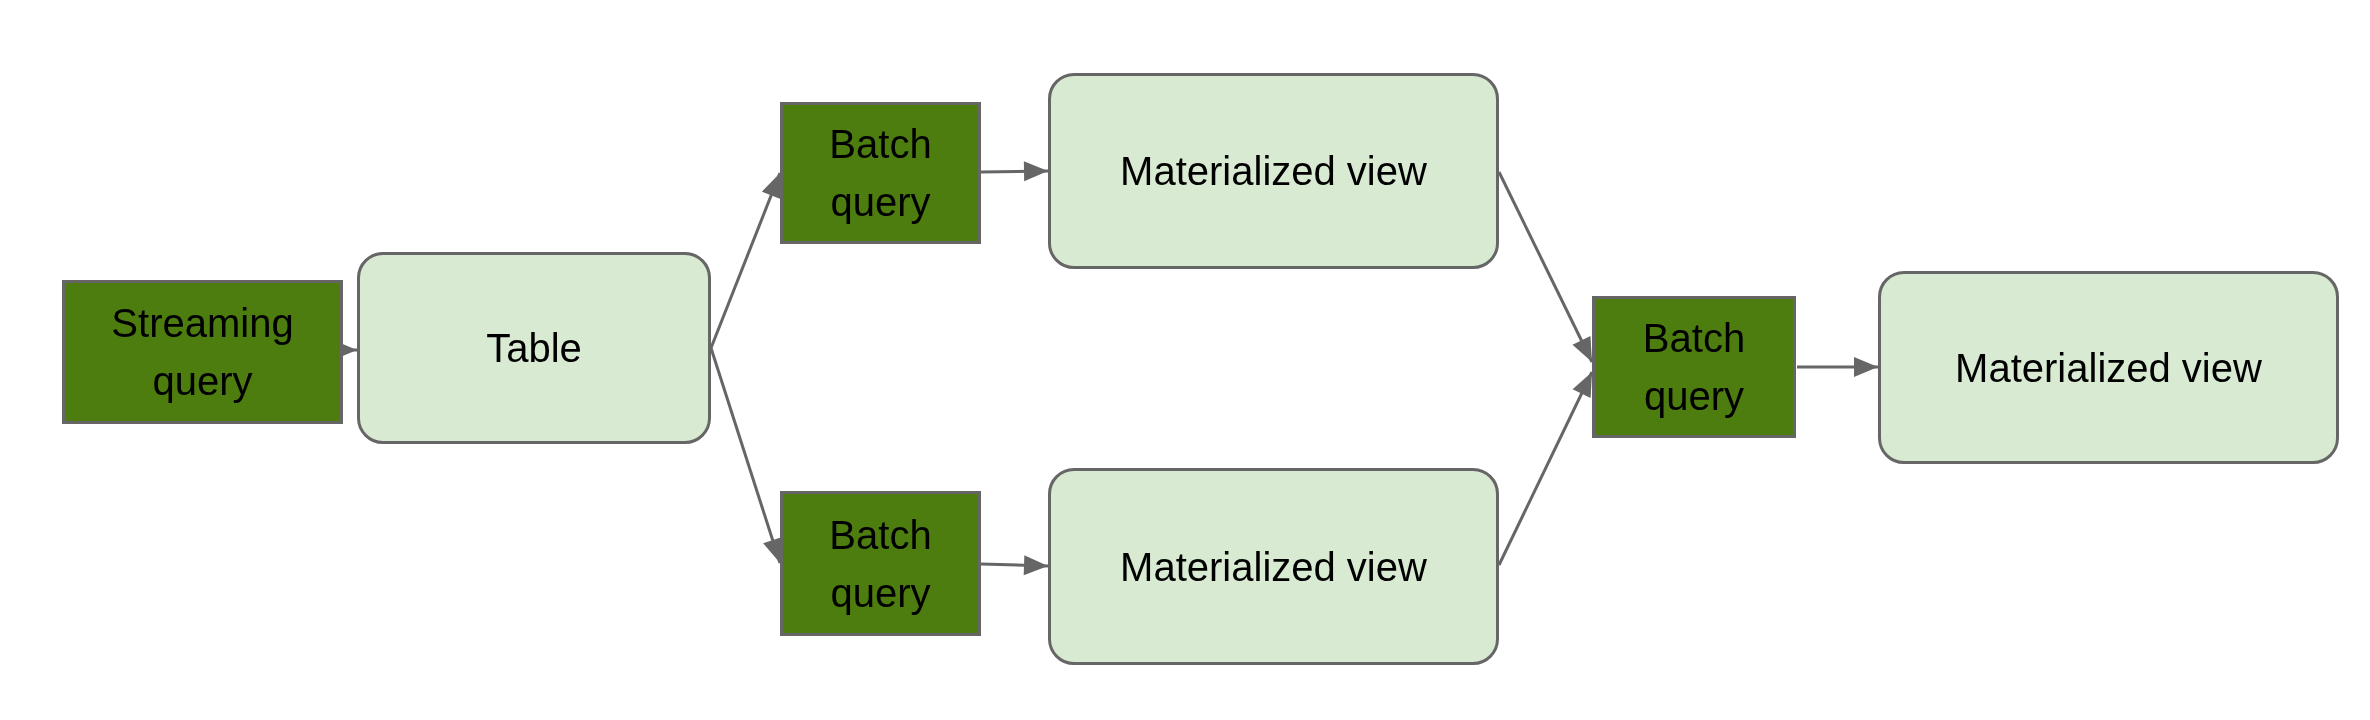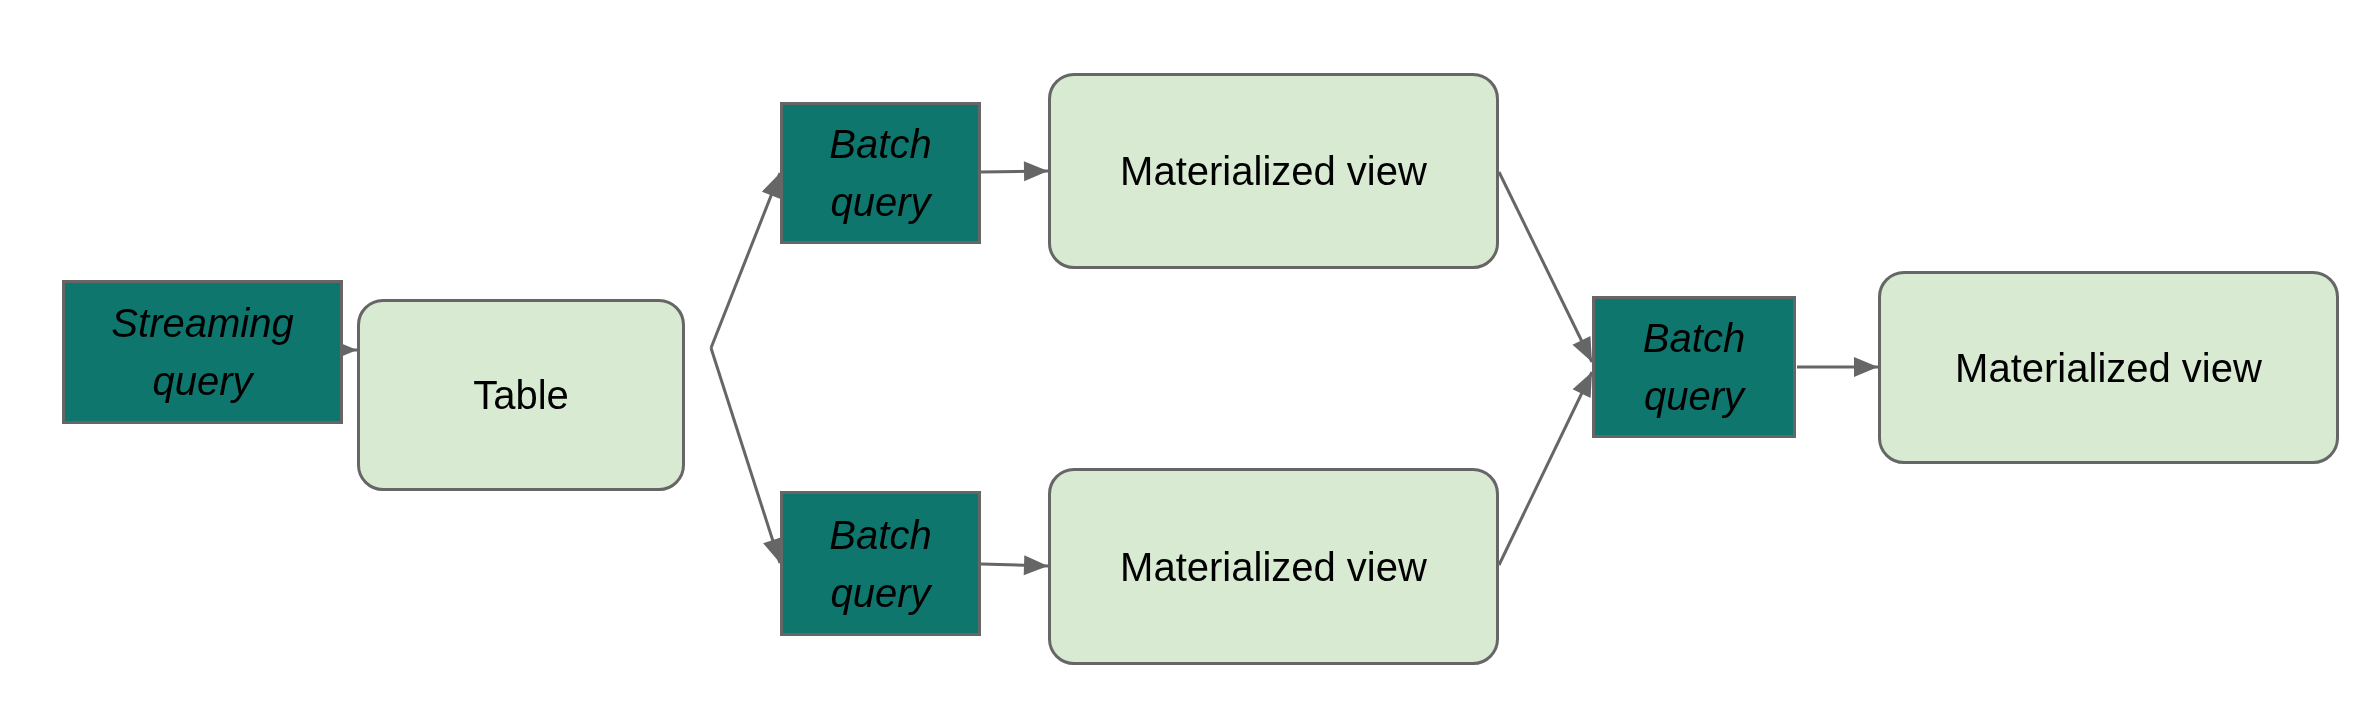--- a/index.html
+++ b/index.html
@@ -32,31 +32,30 @@
     align-items: center;
     justify-content: center;
     text-align: center;
     font-size: 40px;
     line-height: 1.45;
     color: #000000;
     z-index: 1;
     padding: 4px 10px;
   }
   .node--query {
-    background: #0f766e;
+    background: #4d7c0f;
     border-radius: 0;
-    font-style: italic;
   }
   .node--view {
     background: #d9ead3;
     border-radius: 26px;
   }
   
   #n-streaming     { left: 30px;   top: 280px; width: 281px; height: 144px; margin-left: 32px; }
-  #n-table         { left: 357px;  top: 252px; width: 328px; height: 192px; margin-top: 47px; }
+  #n-table         { left: 357px;  top: 252px; width: 354px; height: 192px; }
   #n-batch-top     { left: 780px;  top: 102px; width: 201px; height: 142px; }
   #n-mv-top        { left: 1048px; top: 73px;  width: 451px; height: 196px; }
   #n-batch-bottom  { left: 780px;  top: 491px; width: 201px; height: 145px; }
   #n-mv-bottom     { left: 1048px; top: 468px; width: 451px; height: 197px; }
   #n-batch-right   { left: 1592px; top: 296px; width: 204px; height: 142px; }
   #n-mv-right      { left: 1878px; top: 271px; width: 461px; height: 193px; }
 </style>
 </head>
 <body>
 

